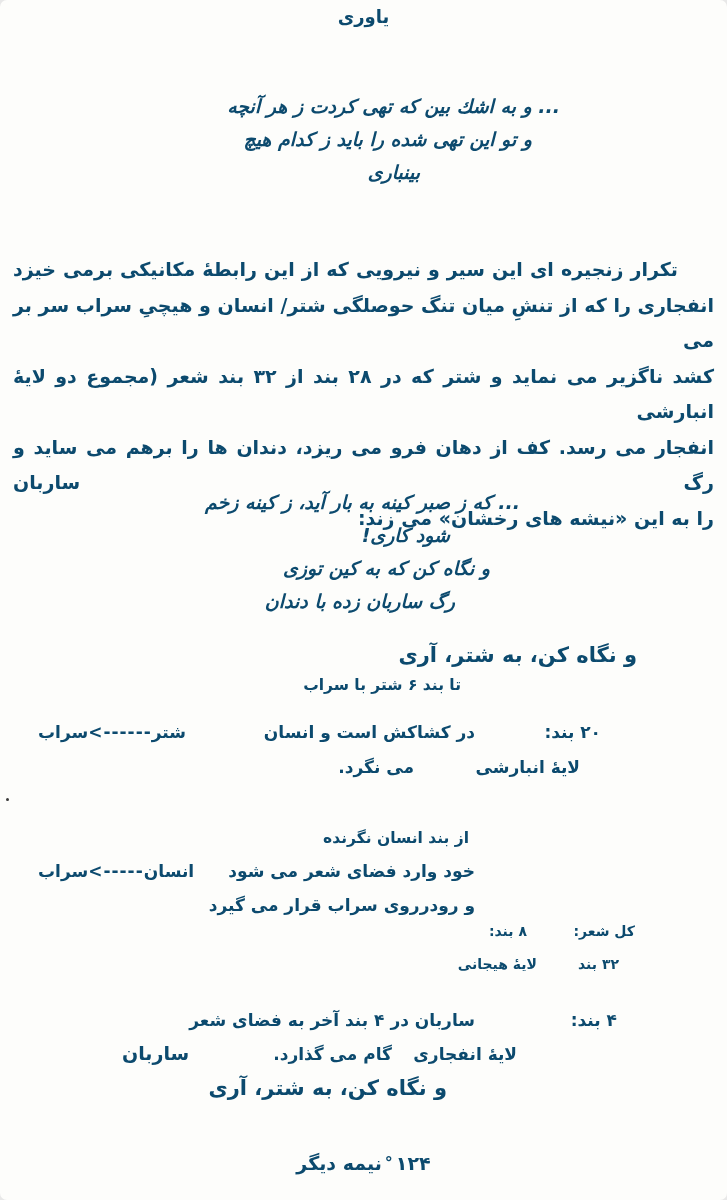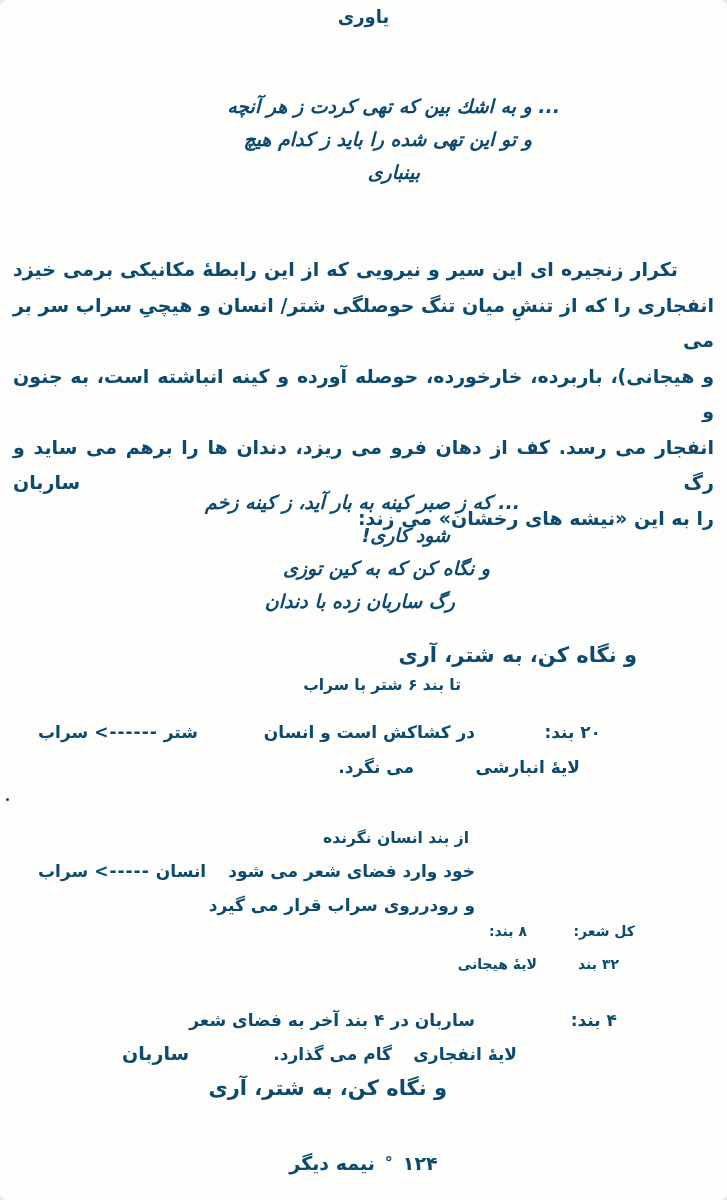--- a/index.html
+++ b/index.html
@@ -18,46 +18,46 @@
   .para{position:absolute;top:252px;right:13px;left:13px;
     font-size:19px;font-weight:700;line-height:35.5px;}
   .para .pline{text-align:justify;text-align-last:justify;white-space:normal;}
   .para .pline.first{padding-right:36px;}
   .para .pline.last{text-align:right;text-align-last:auto;}
   .h1{font-size:21px;font-weight:700;}
   .cap{font-size:15.5px;font-weight:700;}
   .d{font-size:17px;font-weight:700;}
   .sum{font-size:14px;font-weight:700;}
   .actor{font-size:19px;font-weight:700;}
-  .rel{display:flex;direction:ltr;align-items:center;gap:6px;
+  .rel{display:flex;direction:ltr;align-items:center;
     font-size:17px;font-weight:700;}
   .rel .arrowtxt{letter-spacing:1px;font-weight:700;}
   .dot{position:absolute;width:3px;height:3px;border-radius:50%;background:#3a3a3a;}
   .footer{position:absolute;top:1152px;left:0;right:0;display:flex;direction:ltr;
-    justify-content:center;align-items:center;gap:10px;
+    justify-content:center;align-items:center;gap:3px;
     font-size:19px;font-weight:700;}
   .footer .sep{font-size:16px;line-height:1;}
 </style>
 </head>
 <body>
 
 <div class="page">
 
   <div class="title">یاوری</div>
 
   <div class="poem" style="top:90px;right:167px;">
     <div class="pl" style="margin-right:0;">... و به اشك بین كه تهی كردت ز هر آنچه</div>
     <div class="pl" style="margin-right:28px;">و تو این تهی شده را باید ز كدام هیچ</div>
     <div class="pl" style="margin-right:140px;">بینباری</div>
   </div>
 
   <div class="para">
     <div class="pline first">تكرار زنجیره ای این سیر و نیرویی كه از این رابطهٔ مكانیكی برمی خیزد</div>
     <div class="pline">انفجاری را كه از تنشِ میان تنگ حوصلگی شتر/ انسان و هیچیِ سراب سر بر می</div>
-    <div class="pline">و هیجانی)، باربرده، خارخورده، حوصله آورده و كینه انباشته است، به جنون و</div>
+    <div class="pline">كشد ناگزیر می نماید و شتر كه در ۲۸ بند از ۳۲ بند شعر (مجموع دو لایهٔ انبارشی</div>
     <div class="pline">انفجار می رسد. كف از دهان فرو می ریزد، دندان ها را برهم می ساید و رگ ساربان</div>
     <div class="pline last">را به این «نیشه های رخشان» می زند:</div>
   </div>
 
   <div class="poem" style="top:486px;right:207px;">
     <div class="pl" style="margin-right:0;">... كه ز صبر كینه به بار آید، ز كینه زخم</div>
     <div class="pl" style="margin-right:70px;">شود كاری!</div>
     <div class="pl" style="margin-right:30px;">و نگاه كن كه به كین توزی</div>
     <div class="pl" style="margin-right:65px;">رگ ساربان زده با دندان</div>
   </div>

